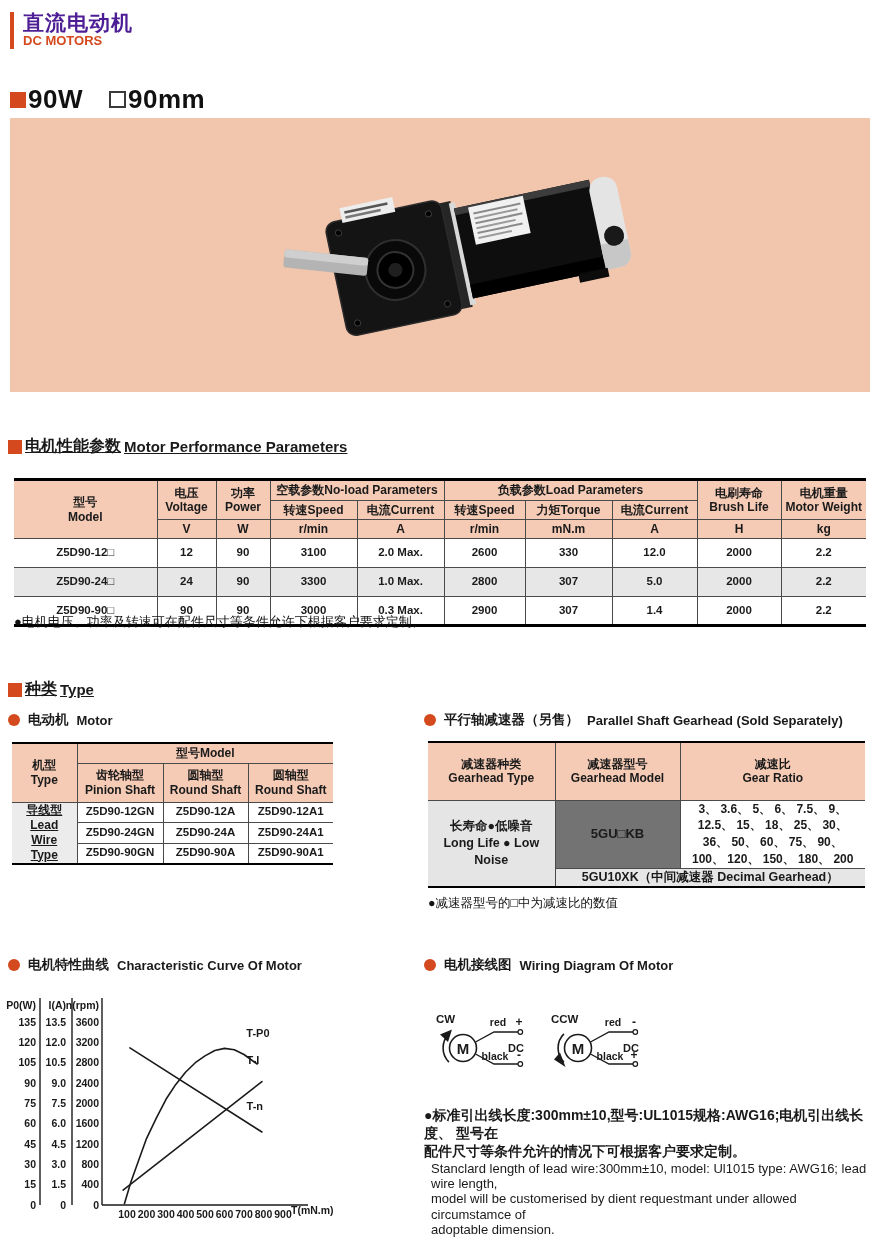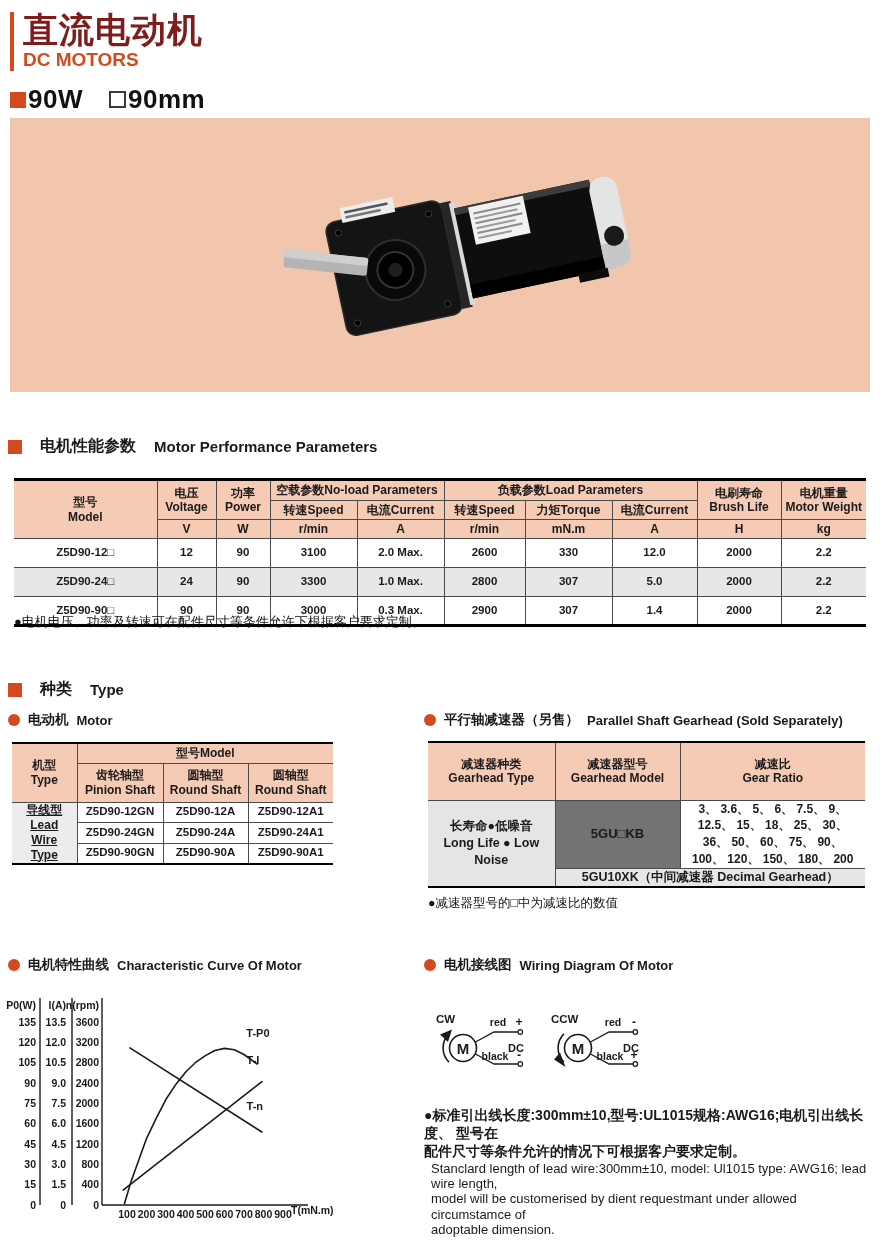--- a/index.html
+++ b/index.html
@@ -3,33 +3,33 @@
 <meta charset="utf-8">
 <style>
   html,body{margin:0;padding:0;background:#fff;}
   #page{position:relative;width:880px;height:1251px;background:#fff;overflow:hidden;
         font-family:"Liberation Sans","DejaVu Sans",sans-serif;color:#1a1a1a;}
   .abs{position:absolute;}
   .pre{white-space:pre-line;}
 
   
   #title-block{left:10px;top:12px;border-left:4px solid #d5491e;padding-left:9px;}
-  .title-zh{font-size:35px;font-weight:700;color:#7f1d1d;line-height:1.05;letter-spacing:1px;}
-  .title-en{font-size:19px;font-weight:700;color:#d5491e;line-height:1.15;}
+  .title-zh{font-size:21px;font-weight:700;color:#4c1d95;line-height:1.05;letter-spacing:1px;}
+  .title-en{font-size:13px;font-weight:700;color:#d5491e;line-height:1.15;}
 
   #spec-line{left:10px;top:84px;display:flex;align-items:center;}
   .sq-filled{width:16px;height:16px;background:#d5491e;display:inline-block;}
   .sq-open{width:13px;height:13px;background:#fff;border:2px solid #3a3a3a;display:inline-block;}
   .spec-txt{font-size:26px;font-weight:700;color:#111;letter-spacing:0.5px;}
 
   
   #photo{left:10px;top:118px;width:860px;height:274px;background:#f2c5ad;}
 
   
-  .sec-hdr{display:flex;align-items:center;gap:18px;}
+  .sec-hdr{display:flex;align-items:center;gap:3px;text-decoration:underline;}
   .sec-sq{width:14px;height:14px;background:#d5491e;flex:0 0 auto;}
   .sec-zh{font-size:16px;font-weight:700;}
   .sec-en{font-size:15px;font-weight:700;}
   .sub-hdr{display:flex;align-items:center;gap:8px;}
   .sub-dot{width:12px;height:12px;border-radius:50%;background:#d5491e;flex:0 0 auto;}
   .sub-zh{font-size:13.5px;font-weight:700;}
   .sub-en{font-size:13px;font-weight:700;}
 
   
   table{border-collapse:collapse;table-layout:fixed;}

